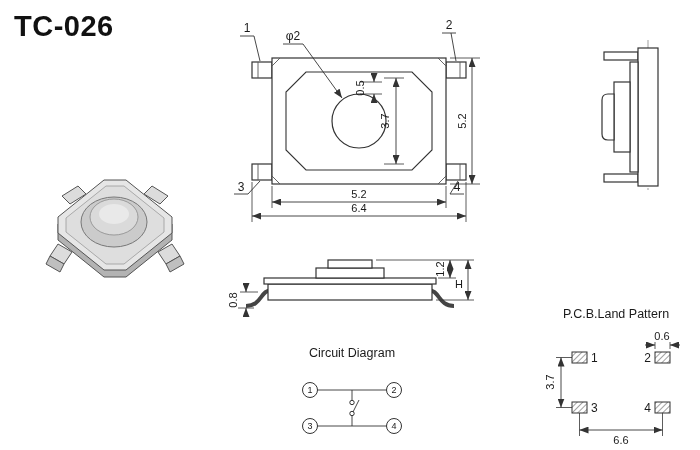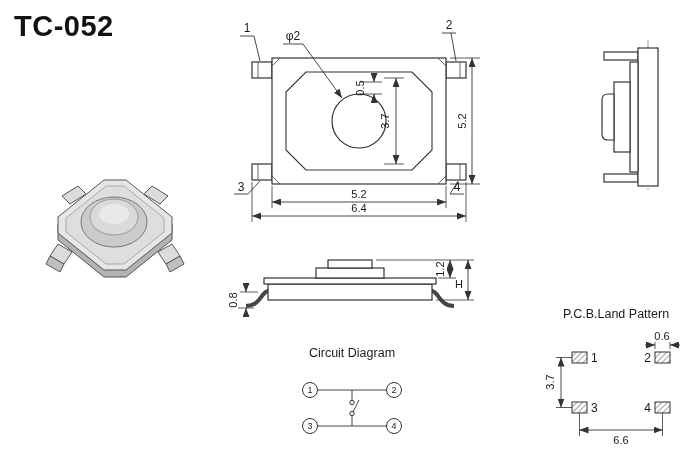--- a/index.html
+++ b/index.html
@@ -193,15 +193,15 @@
     <text class="dim" x="621" y="444" text-anchor="middle">6.6</text>
 
     <line x1="655" y1="349" x2="655" y2="342" class="ext"></line>
     <line x1="670" y1="349" x2="670" y2="342" class="ext"></line>
     <line x1="645" y1="345" x2="655" y2="345" class="dimline" marker-end="url(#mE)"></line>
     <line x1="680" y1="345" x2="670" y2="345" class="dimline" marker-end="url(#mE)"></line>
     <text class="dim" x="662" y="340" text-anchor="middle">0.6</text>
   </g>
 </svg>
 
-<div class="title">TC-052</div>
+<div class="title">TC-026</div>
 
 </div>
 
 </body></html>

